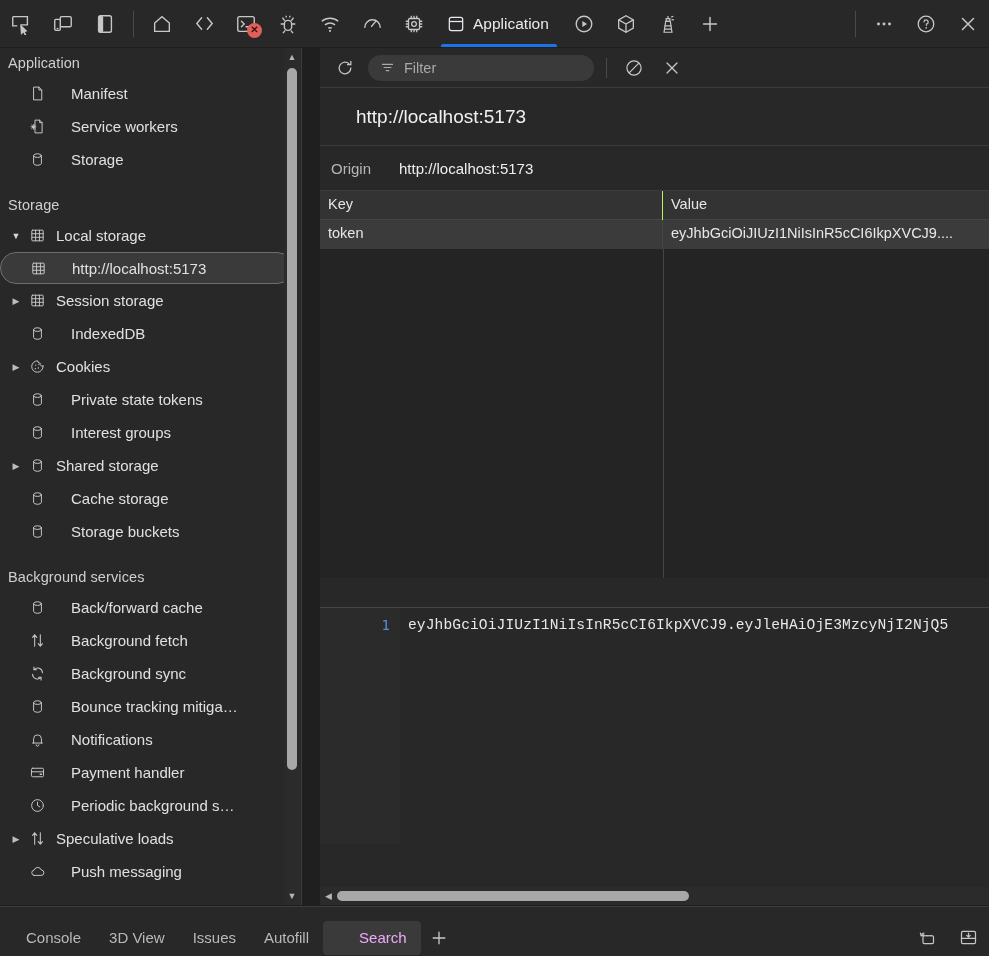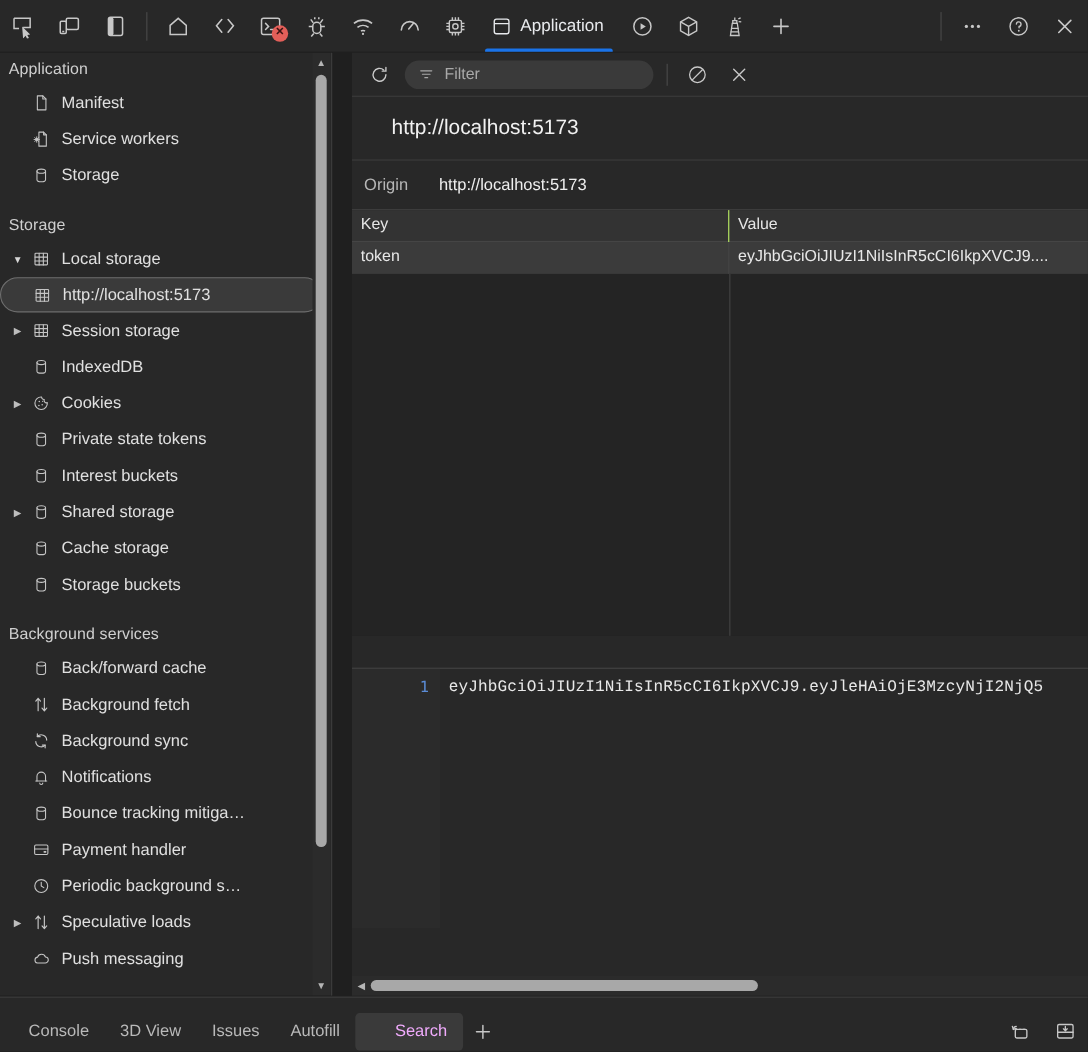--- a/index.html
+++ b/index.html
@@ -63,21 +63,21 @@
   .sb-item .twisty {
     width: 16px; flex: none; display: flex; align-items: center;
     justify-content: center; color: #bdbdbd; font-size: 9px;
   }
   .sb-item .twisty.open { color: #d6d6d6; }
   .sb-item .sicon {
     width: 26px; flex: none; display: flex; align-items: center;
     justify-content: center; color: #c5c5c5;
   }
   .sb-item .slabel { padding-left: 6px; }
-  .sb-item.indent1 { padding-left: 24px; }
+  .sb-item.indent1 { padding-left: 24px; gap: 15px; }
   .sb-item.selected {
     background: #3a3a3a;
     border: 1px solid #6e6e6e; border-radius: 17px;
     height: 32px; margin-right: 8px; margin-left: 0;
   }
   
   #sb-scroll {
     position: absolute; right: 1px; top: 0; width: 16px; height: 857px;
     background: #2b2b2b;
   }
@@ -443,21 +443,21 @@
         </span>
         <span class="slabel">Private state tokens</span>
       </div>
       <div class="sb-item indent1">
         <span class="sicon">
           <svg width="17" height="17" viewBox="0 0 24 24" fill="none" stroke="currentColor" stroke-width="1.4" stroke-linecap="round" stroke-linejoin="round">
             <ellipse cx="12" cy="6.5" rx="5.5" ry="2.6"></ellipse>
             <path d="M6.5 6.5v11c0 1.4 2.5 2.6 5.5 2.6s5.5-1.2 5.5-2.6v-11"></path>
           </svg>
         </span>
-        <span class="slabel">Interest buckets</span>
+        <span class="slabel">Interest groups</span>
       </div>
       <div class="sb-item">
         <span class="twisty">▶</span>
         <span class="sicon">
           <svg width="17" height="17" viewBox="0 0 24 24" fill="none" stroke="currentColor" stroke-width="1.4" stroke-linecap="round" stroke-linejoin="round">
             <ellipse cx="12" cy="6.5" rx="5.5" ry="2.6"></ellipse>
             <path d="M6.5 6.5v11c0 1.4 2.5 2.6 5.5 2.6s5.5-1.2 5.5-2.6v-11"></path>
           </svg>
         </span>
         <span class="slabel">Shared storage</span>
@@ -506,35 +506,35 @@
             <path d="M19 11a7 7 0 0 0-12-4.6"></path>
             <path d="M5 13a7 7 0 0 0 12 4.6"></path>
             <path d="M7 3v3.6h3.6M17 21v-3.6h-3.6"></path>
           </svg>
         </span>
         <span class="slabel">Background sync</span>
       </div>
       <div class="sb-item indent1">
         <span class="sicon">
           <svg width="17" height="17" viewBox="0 0 24 24" fill="none" stroke="currentColor" stroke-width="1.4" stroke-linecap="round" stroke-linejoin="round">
+            <ellipse cx="12" cy="6.5" rx="5.5" ry="2.6"></ellipse>
+            <path d="M6.5 6.5v11c0 1.4 2.5 2.6 5.5 2.6s5.5-1.2 5.5-2.6v-11"></path>
+          </svg>
+        </span>
+        <span class="slabel">Bounce tracking mitiga…</span>
+      </div>
+      <div class="sb-item indent1">
+        <span class="sicon">
+          <svg width="17" height="17" viewBox="0 0 24 24" fill="none" stroke="currentColor" stroke-width="1.4" stroke-linecap="round" stroke-linejoin="round">
             <path d="M6.5 17V11a5.5 5.5 0 0 1 11 0v6"></path>
             <path d="M5 17h14"></path>
             <path d="M10 19.5a2 2 0 0 0 4 0"></path>
           </svg>
         </span>
         <span class="slabel">Notifications</span>
-      </div>
-      <div class="sb-item indent1">
-        <span class="sicon">
-          <svg width="17" height="17" viewBox="0 0 24 24" fill="none" stroke="currentColor" stroke-width="1.4" stroke-linecap="round" stroke-linejoin="round">
-            <ellipse cx="12" cy="6.5" rx="5.5" ry="2.6"></ellipse>
-            <path d="M6.5 6.5v11c0 1.4 2.5 2.6 5.5 2.6s5.5-1.2 5.5-2.6v-11"></path>
-          </svg>
-        </span>
-        <span class="slabel">Bounce tracking mitiga…</span>
       </div>
       <div class="sb-item indent1">
         <span class="sicon">
           <svg width="17" height="17" viewBox="0 0 24 24" fill="none" stroke="currentColor" stroke-width="1.4" stroke-linecap="round" stroke-linejoin="round">
             <rect x="3.5" y="6" width="17" height="12" rx="1.6"></rect>
             <path d="M3.5 11h17"></path>
             <rect x="15" y="13.5" width="3.5" height="2.2" rx="0.5" fill="currentColor" stroke="none"></rect>
           </svg>
         </span>
         <span class="slabel">Payment handler</span>

